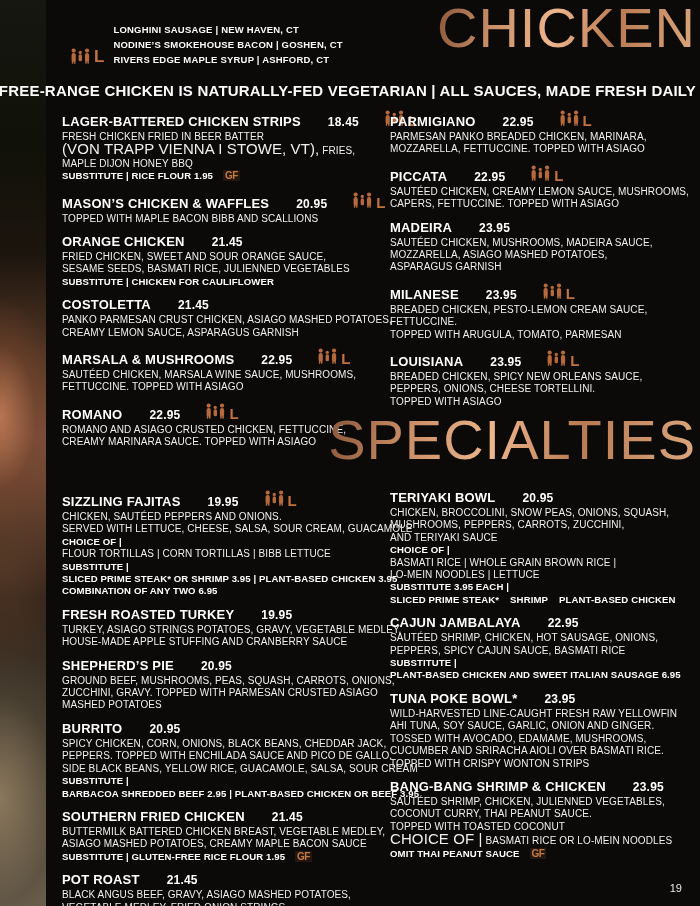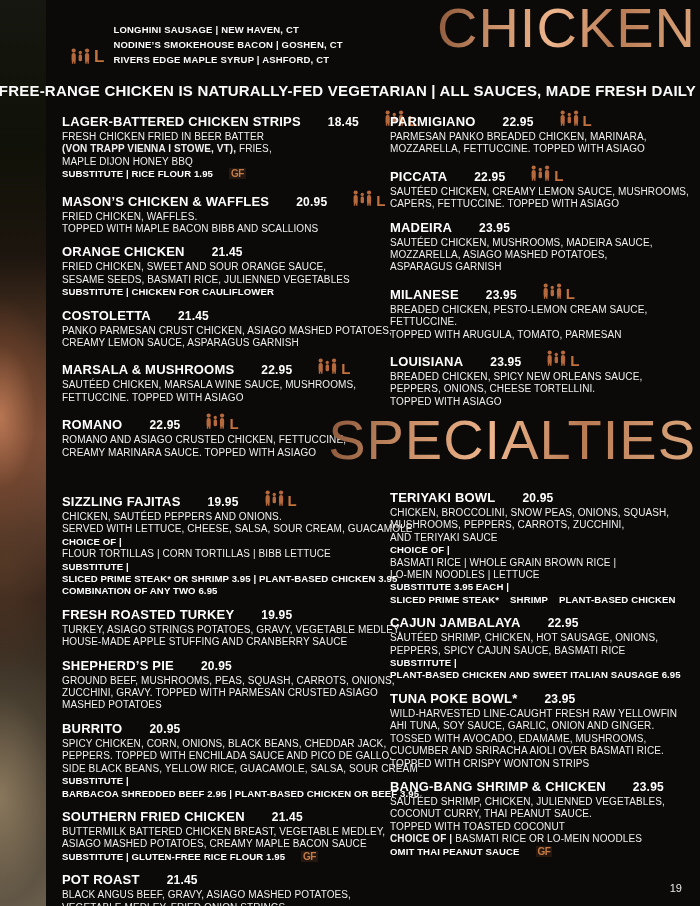--- a/index.html
+++ b/index.html
@@ -44,23 +44,23 @@
   .col-left{width:328px;}
   .col-right{width:310px;}
   .menu-item{margin-bottom:9px;}
   .item-head{display:flex;align-items:baseline;gap:27px;margin-bottom:2px;}
   .item-name{font-size:13px;font-weight:800;letter-spacing:.2px;white-space:nowrap;}
   .item-price{font-size:12px;font-weight:700;letter-spacing:.2px;}
   .head-icons{display:flex;align-items:baseline;gap:2px;margin-left:-2px;}
   .head-icons .local-l{font-size:15px;line-height:11px;}
   .item-desc{font-size:10px;line-height:12.4px;color:#efefef;white-space:nowrap;letter-spacing:.1px;}
   .item-desc.bold{font-weight:700;font-size:9.6px;color:#fff;}
-  .desc-prefix{font-weight:700;font-size:10px;}
+  .desc-prefix{font-weight:400;font-size:15px;}
   .gf-badge{
-    display:inline-block;margin-left:16px;padding:0 2px;
+    display:inline-block;margin-left:10px;padding:0 2px;
     background:#241710;color:#c57a45;font-weight:800;font-size:10px;line-height:11px;
     letter-spacing:-.5px;vertical-align:baseline;
   }
   .page-number{position:absolute;right:18px;bottom:12px;font-size:11px;color:#e9e9e9;}
   .family-svg{display:block;}
 </style>
 </head>
 <body>
 
 <div class="page">
@@ -138,21 +138,20 @@
                   <rect x="9.4" y="6.7" width="3.7" height="7.6" rx="1.7"></rect>
                   <circle cx="18.6" cy="2.6" r="2.3"></circle>
                   <rect x="16.3" y="5.3" width="4.6" height="9.5" rx="2.1"></rect>
                   <rect x="16.6" y="13" width="1.6" height="4" rx=".7"></rect>
                   <rect x="19" y="13" width="1.6" height="4" rx=".7"></rect>
                 </svg>
               </span>
               <span class="local-l">L</span>
             </span>
           </div>
-          <div class="item-desc"><span>FRIED CHICKEN, WAFFLES.</span></div>
           <div class="item-desc"><span>TOPPED WITH MAPLE BACON BIBB AND SCALLIONS</span></div>
         </div>
         <div class="menu-item">
           <div class="item-head">
             <span class="item-name">ORANGE CHICKEN</span>
             <span class="item-price">21.45</span>
           </div>
           <div class="item-desc"><span>FRIED CHICKEN, SWEET AND SOUR ORANGE SAUCE,</span></div>
           <div class="item-desc"><span>SESAME SEEDS, BASMATI RICE, JULIENNED VEGETABLES</span></div>
           <div class="item-desc bold"><span>SUBSTITUTE  | CHICKEN FOR CAULIFLOWER</span></div>

